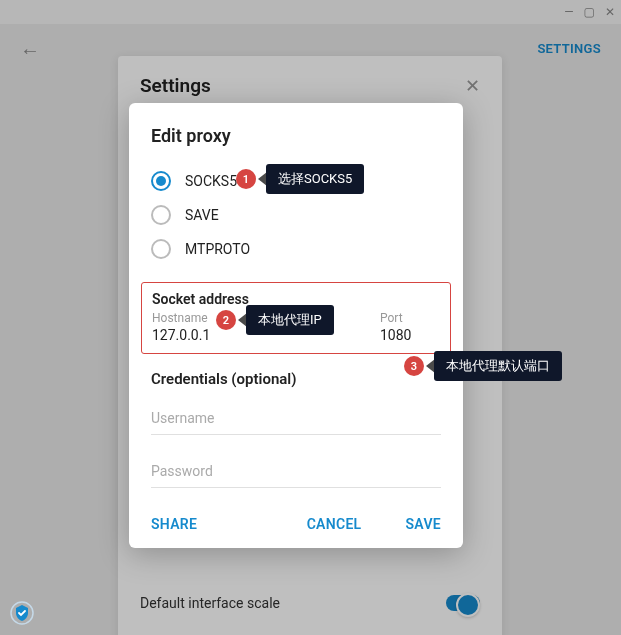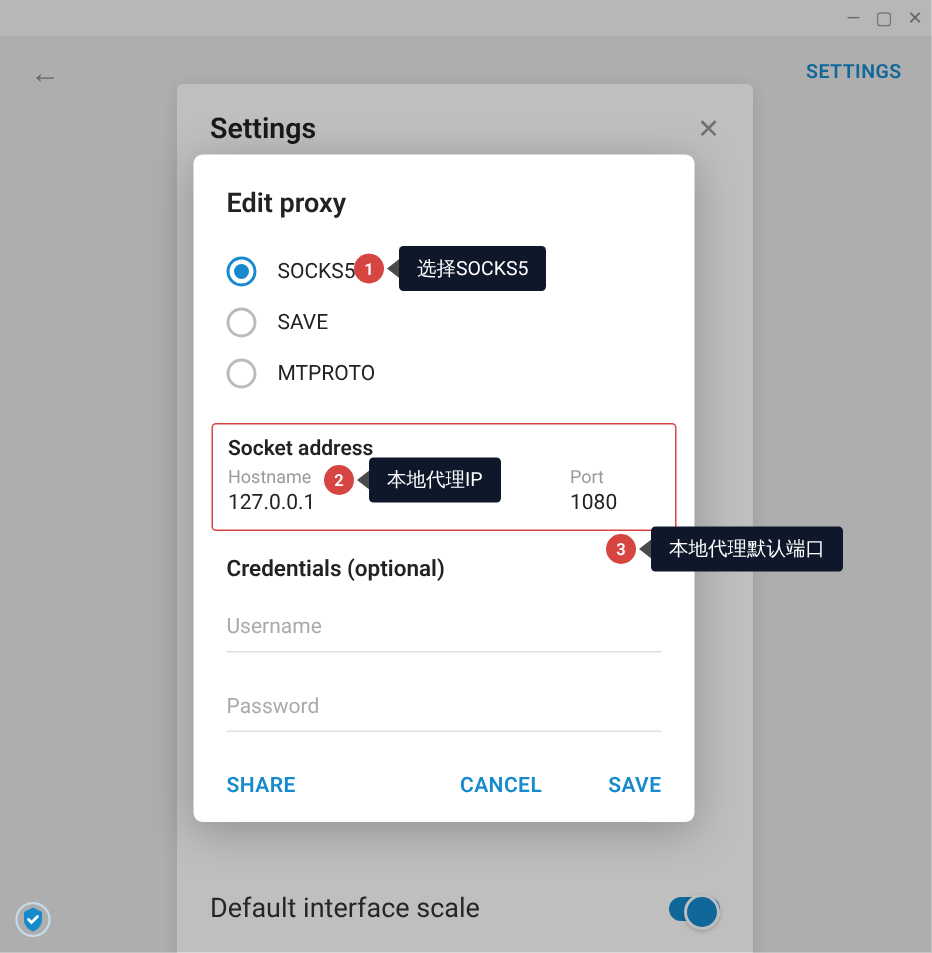--- a/index.html
+++ b/index.html
@@ -11,21 +11,21 @@
     .header { height: 48px; display: flex; align-items: center; padding: 0 20px; justify-content: space-between; }
     .back-arrow { color: #888; font-size: 20px; cursor: pointer; }
     .settings-link { color: #168acd; font-weight: 600; font-size: 13px; letter-spacing: 0.3px; }
     
     .settings-panel { position: absolute; left: 118px; top: 56px; width: 384px; background: #fff; border-radius: 4px; box-shadow: 0 2px 10px rgba(0,0,0,0.1); padding: 0; }
     .settings-header { display: flex; justify-content: space-between; align-items: center; padding: 18px 22px 14px 22px; }
     .settings-title { font-size: 19px; font-weight: 600; color: #222; }
     .close-x { color: #999; font-size: 18px; cursor: pointer; }
     
     .settings-body { padding: 10px 22px 20px 22px; }
-    .interface-row { display: flex; justify-content: space-between; align-items: center; padding: 14px 0; font-size: 18px; color: #333; }
+    .interface-row { display: flex; justify-content: space-between; align-items: flex-start; padding: 14px 0; font-size: 14px; color: #333; }
     .toggle { width: 34px; height: 16px; background: #168acd; border-radius: 10px; position: relative; }
     .toggle::after { content: ""; position: absolute; right: 0; top: -2px; width: 20px; height: 20px; background: #168acd; border: 2px solid #fff; border-radius: 50%; box-shadow: 0 1px 3px rgba(0,0,0,0.2); }
     
     .overlay { position: absolute; inset: 0; background: rgba(0,0,0,0.25); }
     
     .modal { position: absolute; left: 129px; top: 103px; width: 334px; background: #fff; border-radius: 6px; box-shadow: 0 6px 30px rgba(0,0,0,0.25); padding: 22px 22px 16px 22px; }
     .modal-title { font-size: 18px; font-weight: 600; color: #222; margin-bottom: 18px; }
     
     .radio-group { margin-bottom: 16px; }
     .radio-row { display: flex; align-items: center; padding: 7px 0; position: relative; }

